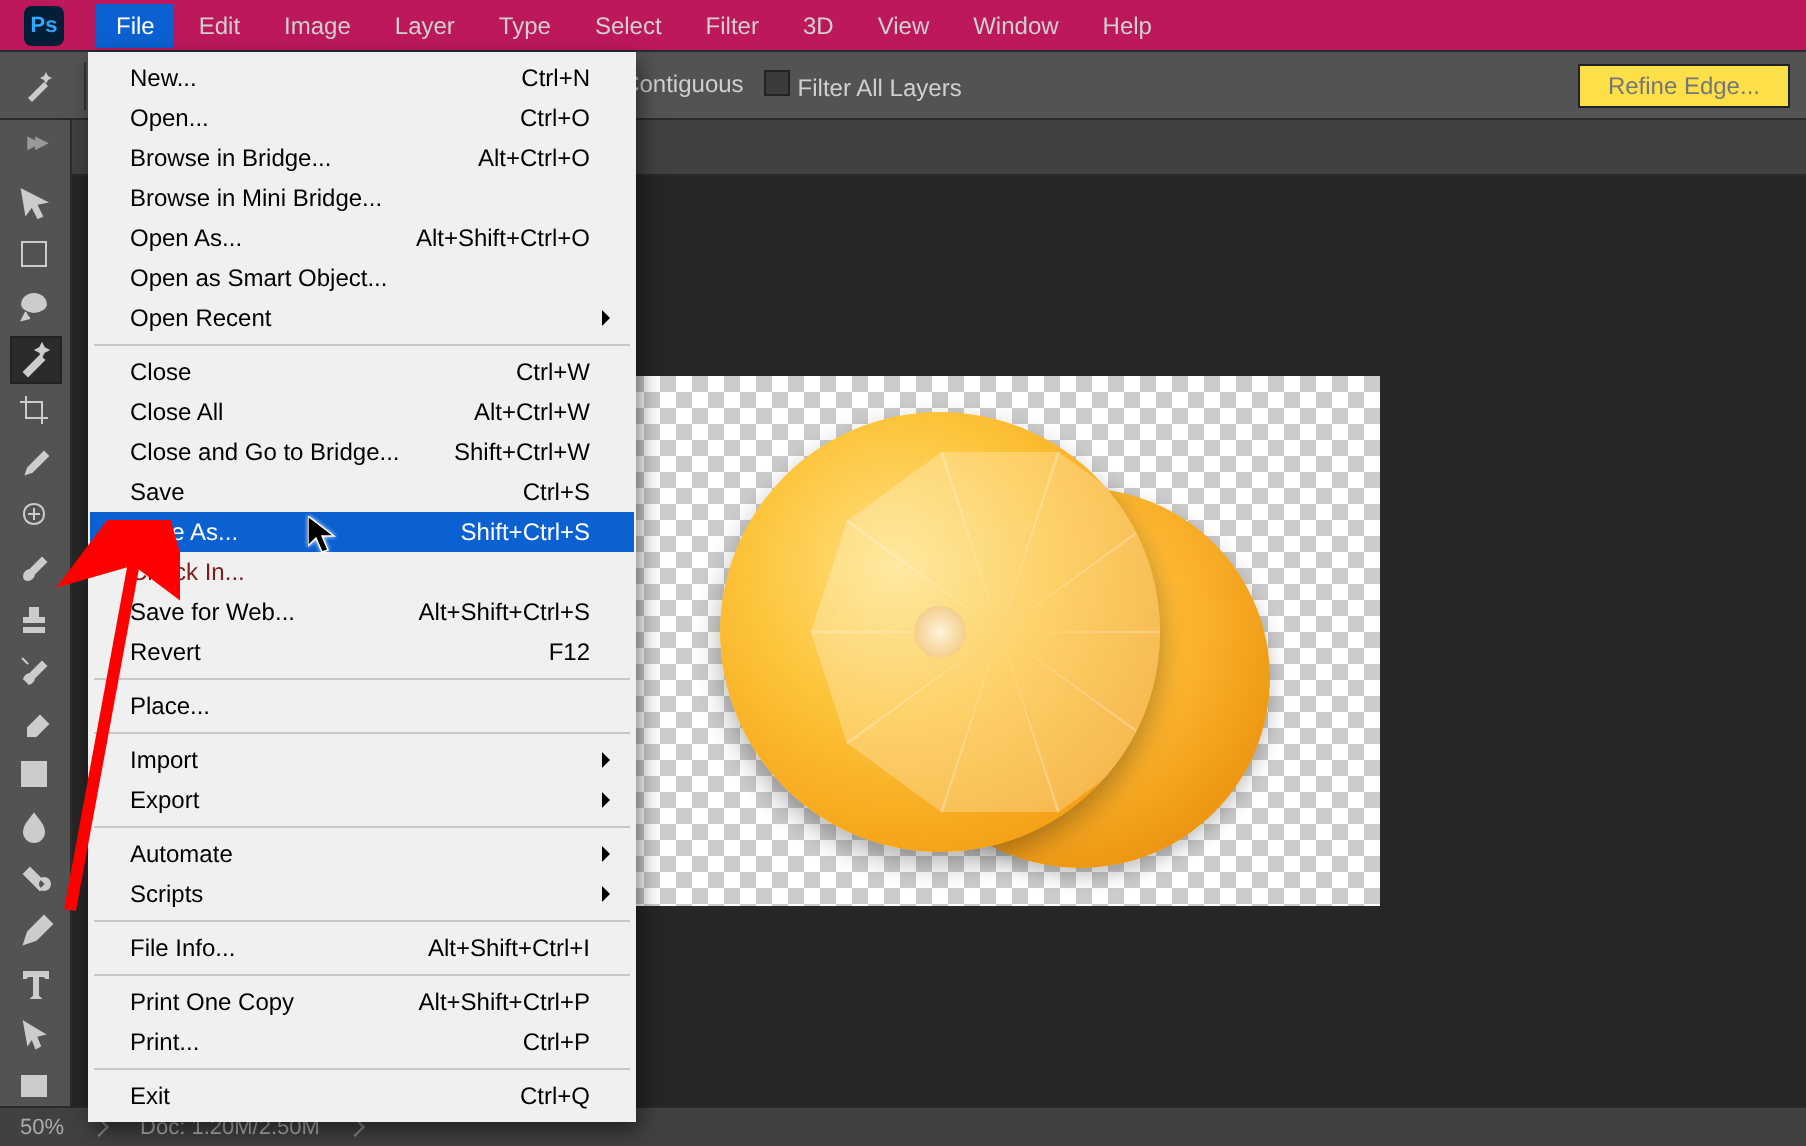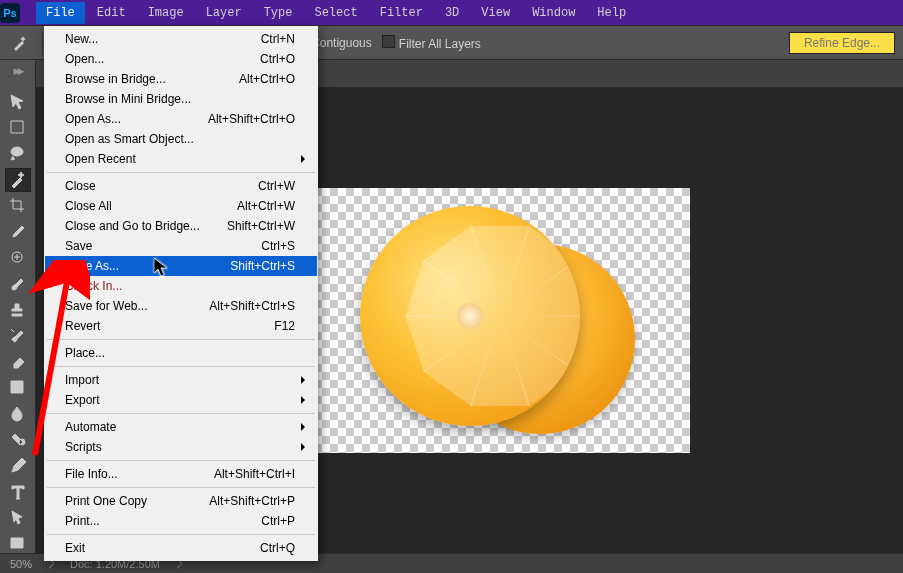--- a/index.html
+++ b/index.html
@@ -1,21 +1,21 @@
 <!DOCTYPE html>
 <html><head>
 <meta charset="utf-8">
 <style>
 * { margin: 0; padding: 0; box-sizing: border-box; font-family: "Segoe UI", Tahoma, sans-serif; }
 body { width: 903px; height: 573px; background: #535353; overflow: hidden; position: relative; font-size: 12px; color: #d0d0d0; }
 
-.menubar { height: 26px; background: #4c1d95; display: flex; align-items: center; padding-left: 0; border-bottom: 1px solid #2a2a2a; text-align: center; }
+.menubar { height: 26px; background: #be185d; display: flex; align-items: center; padding-left: 12px; border-bottom: 1px solid #2a2a2a; text-align: center; }
 .ps-logo { width: 20px; height: 20px; background: #001e36; border-radius: 4px; display: flex; align-items: center; justify-content: center; margin-right: 16px; color: #31a8ff; font-weight: bold; font-size: 11px; }
 .menubar-items { display: flex; gap: 2px; }
-.menubar-item { padding: 4px 10px; cursor: default; user-select: none; font-family: Liberation Mono, monospace; }
+.menubar-item { padding: 4px 10px; cursor: default; user-select: none; }
 .menubar-item.active { background: #0b61d1; color: #fff; }
 
 .optionbar { height: 34px; background: #535353; display: flex; align-items: center; gap: 10px; padding: 0 8px; border-bottom: 1px solid #2a2a2a; }
 .optionbar .tool-ico { width: 24px; height: 24px; display:flex;align-items:center;justify-content:center;}
 .optionbar .selbox { background: #3b3b3b; border: 1px solid #222; height: 22px; display:flex; align-items:center; padding:0 6px; gap:6px;}
 .optionbar .selbox .arw{width:8px;height:8px;border:solid #aaa;border-width:0 1px 1px 0;transform:rotate(45deg);margin-bottom:2px;}
 .label { color: #ccc; }
 .numfield { width: 42px; height: 22px; background: #3b3b3b; border: 1px solid #222; padding: 0 4px; color:#ccc;}
 .chk { width:13px;height:13px;border:1px solid #222;background:#3b3b3b;display:inline-flex;align-items:center;justify-content:center;margin-right:4px;}
 .chk.on::after{content:"✓";font-size:10px;color:#ccc;}

